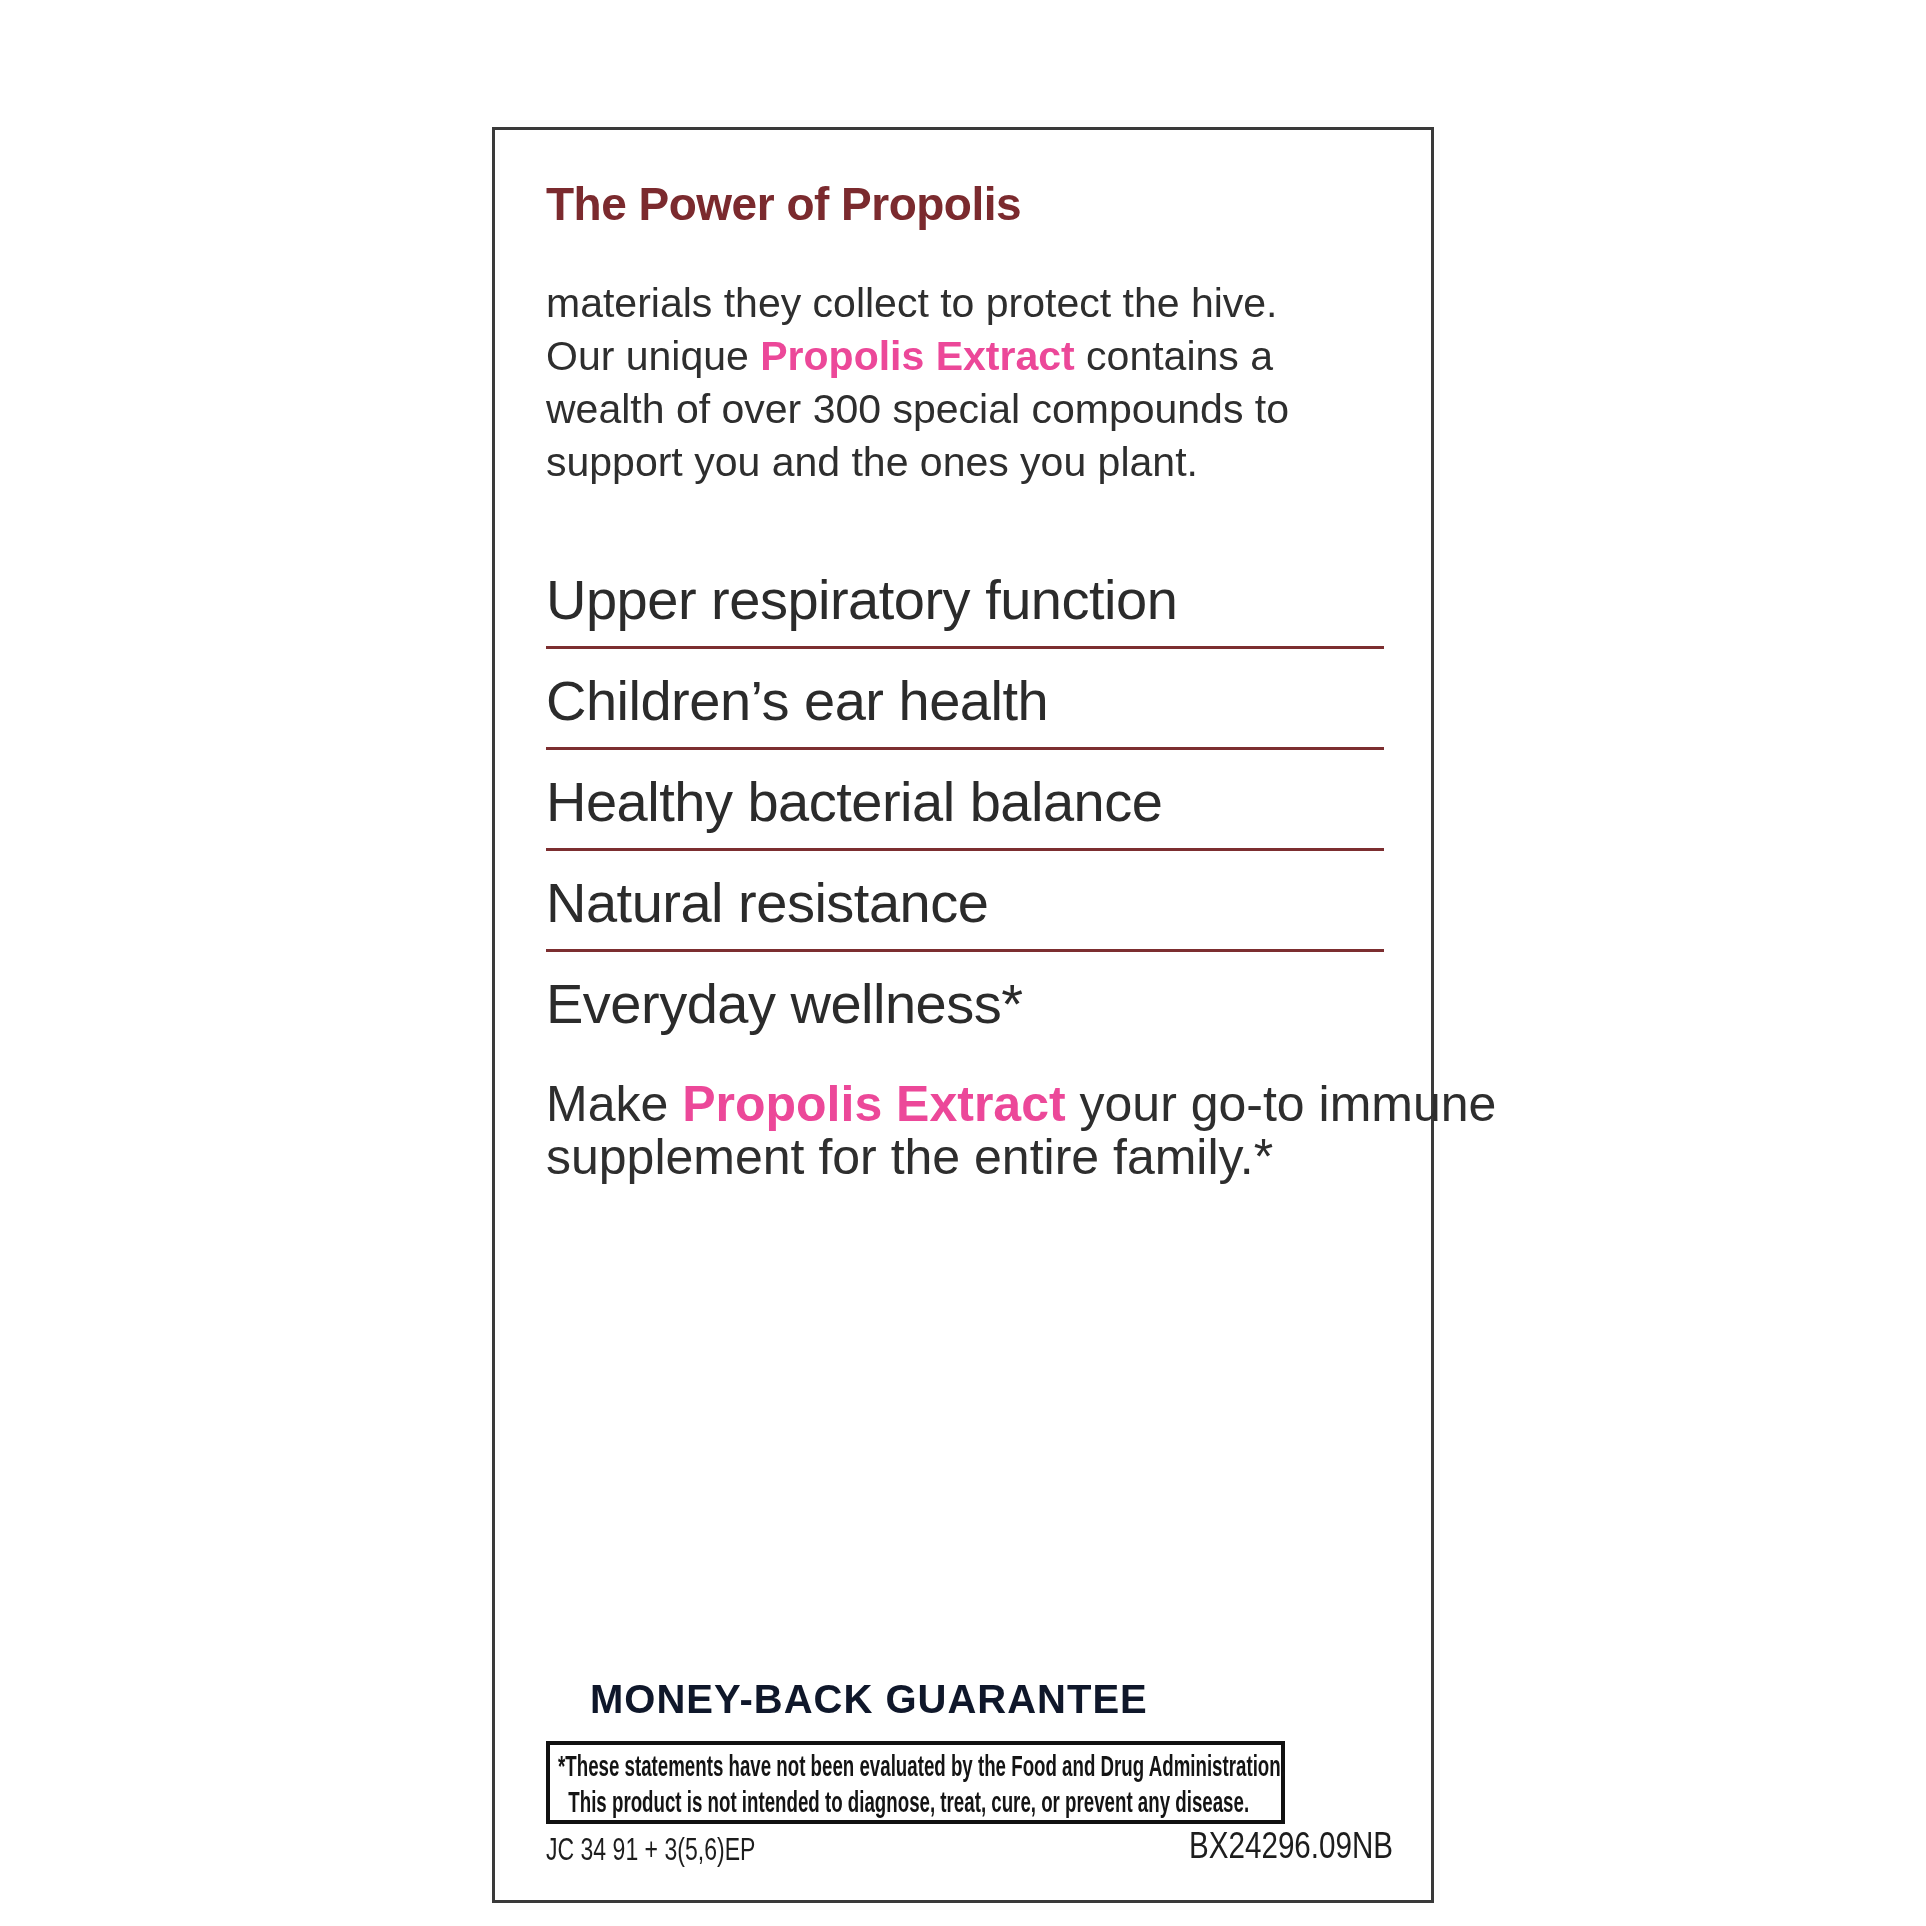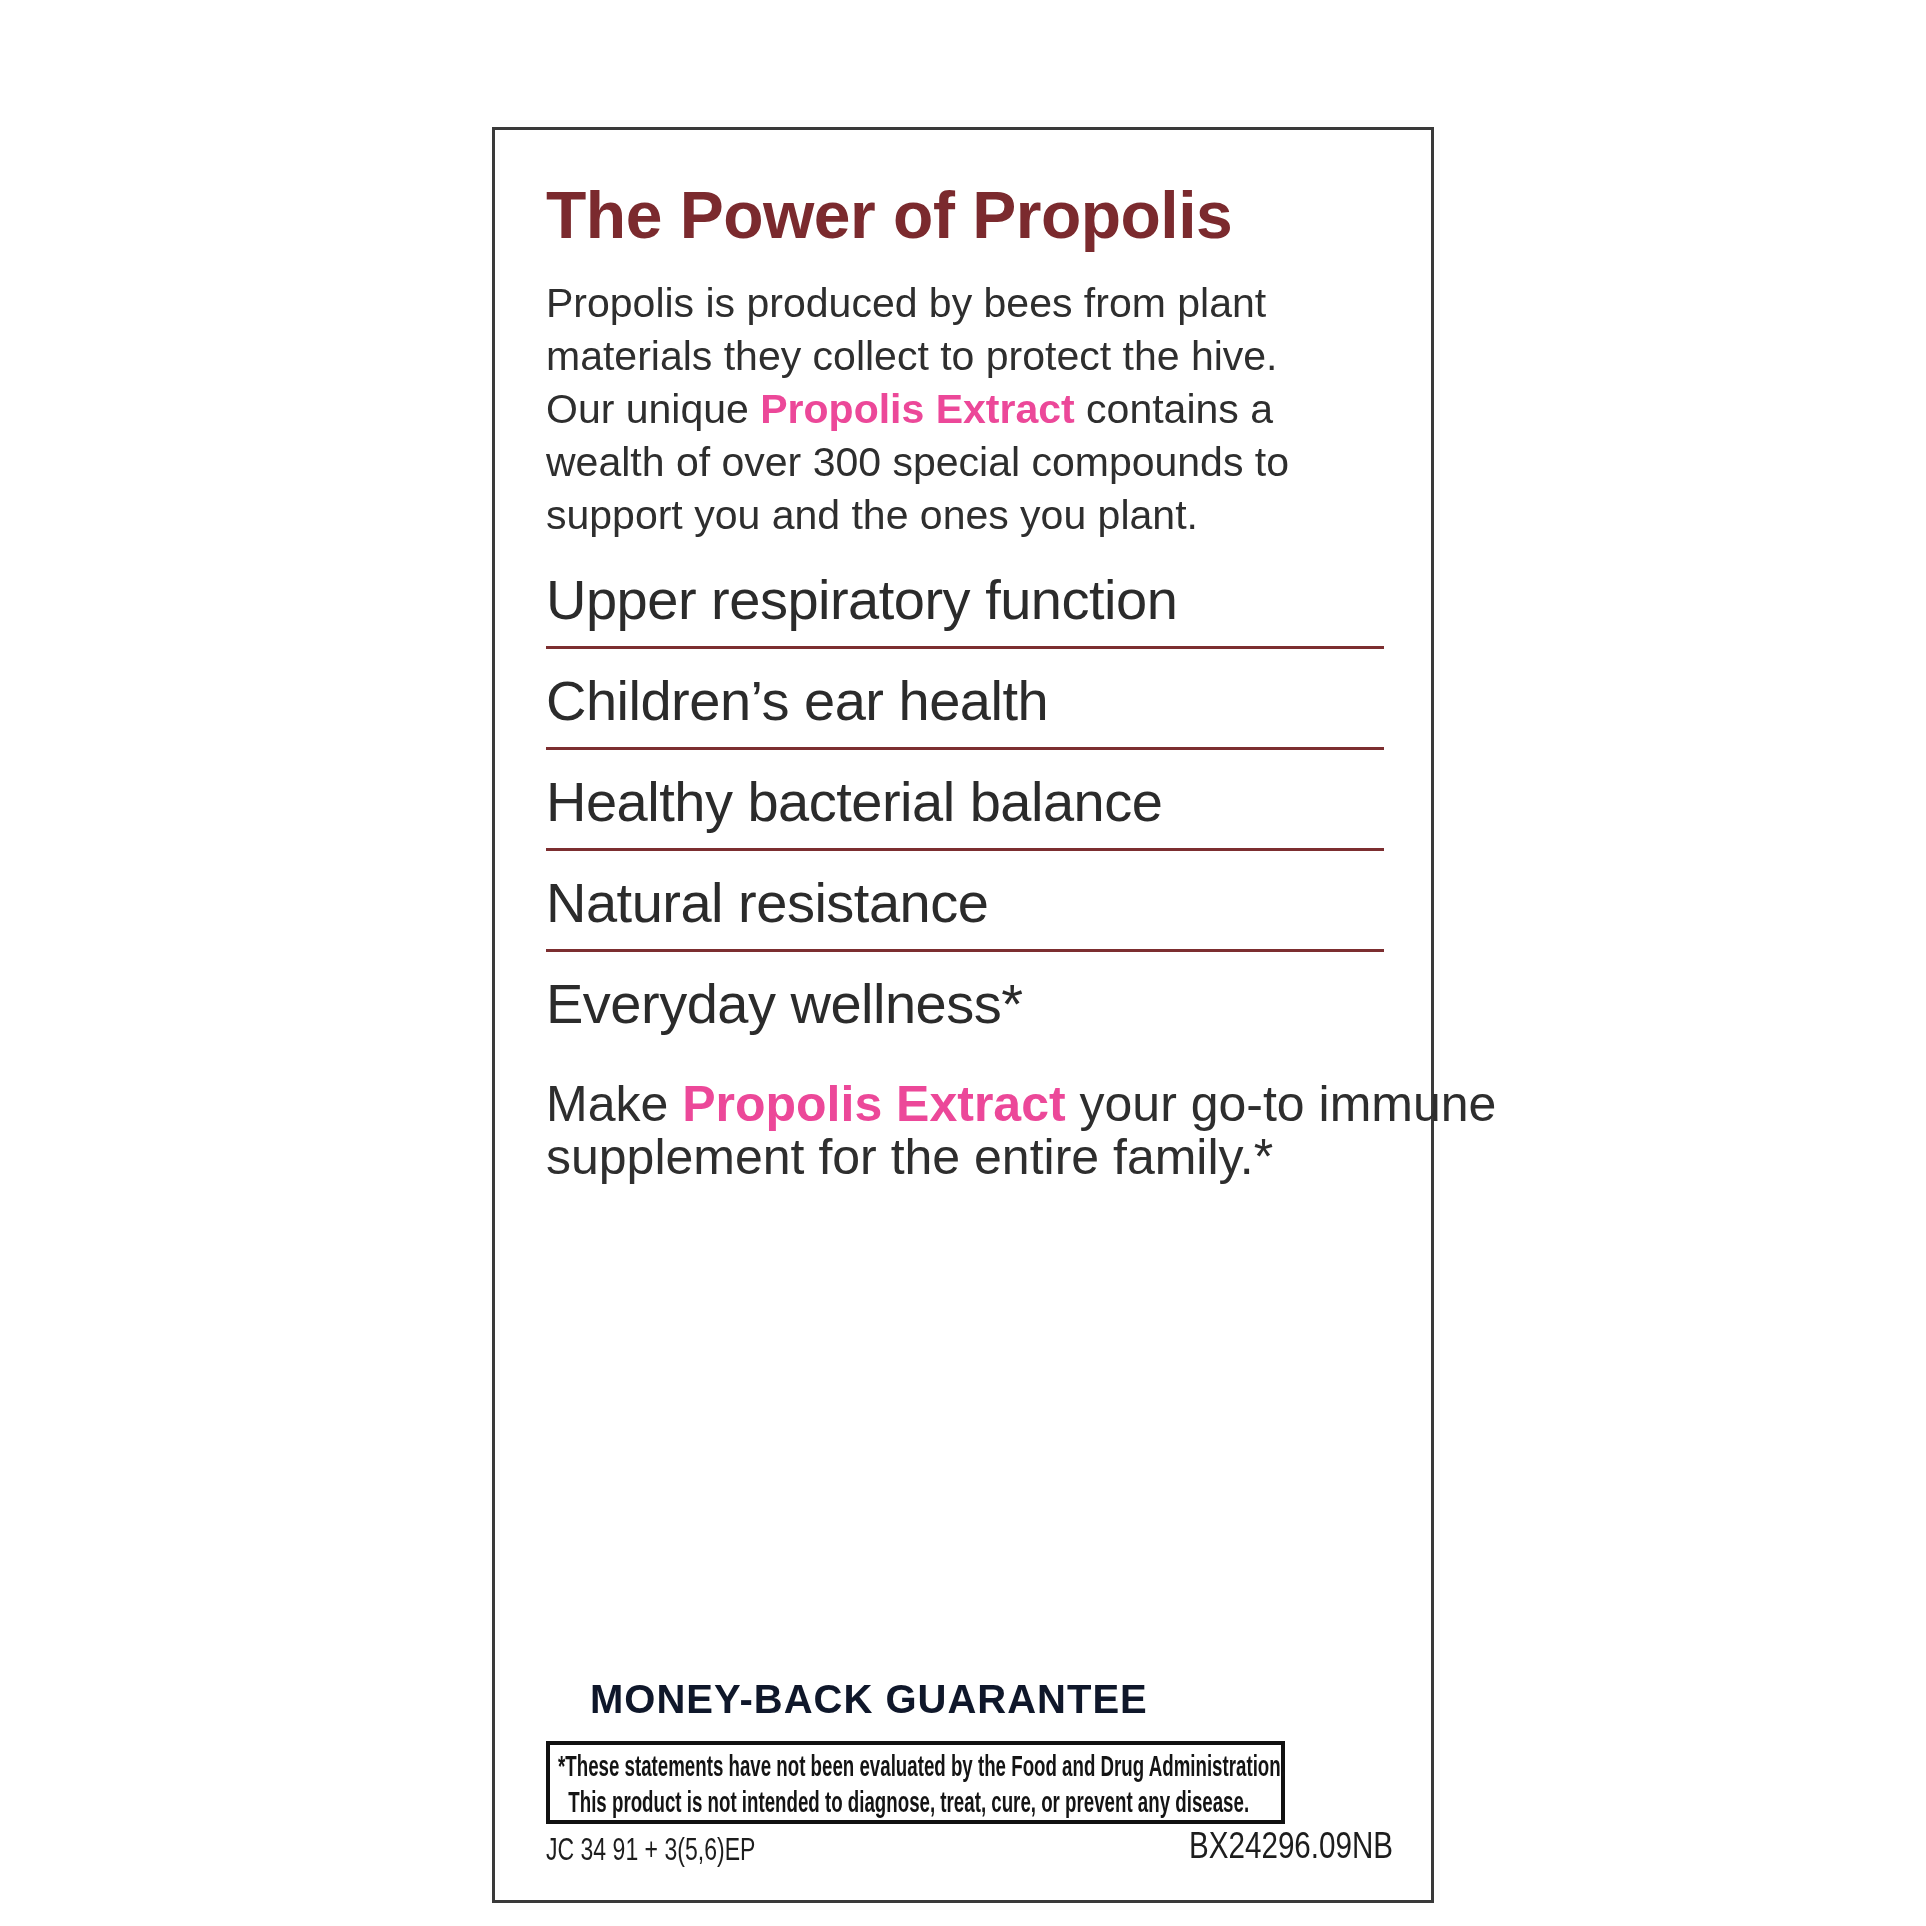--- a/index.html
+++ b/index.html
@@ -19,21 +19,21 @@
     width: 942px;
     height: 1776px;
     border: 3px solid #3a3a3a;
     box-sizing: border-box;
     background: #ffffff;
   }
   .title {
     position: absolute;
     left: 51px;
     top: 47px;
-    font-size: 66px;
+    font-size: 46px;
     font-weight: 700;
     letter-spacing: -0.5px;
     color: #7B2A2E;
     white-space: nowrap;
   }
   .intro {
     position: absolute;
     left: 51px;
     top: 147px;
     font-size: 41px;
@@ -134,21 +134,20 @@
 </style>
 </head>
 <body>
 
 <div class="stage">
   <div class="panel">
 
     <div class="title">The Power of Propolis</div>
 
     <div class="intro">
-      <div class="line"><span>Propolis is produced by bees from plant</span></div>
       <div class="line"><span>materials they collect to protect the hive.</span></div>
       <div class="line"><span>Our unique </span><span class="b">Propolis Extract</span><span> contains a</span></div>
       <div class="line"><span>wealth of over 300 special compounds to</span></div>
       <div class="line"><span>support you and the ones you plant.</span></div>
     </div>
 
     <div class="benefit" style="top:538px;">
       <div class="benefit-text">Children’s ear health</div>
       <div class="benefit-rule"></div>
     </div>

